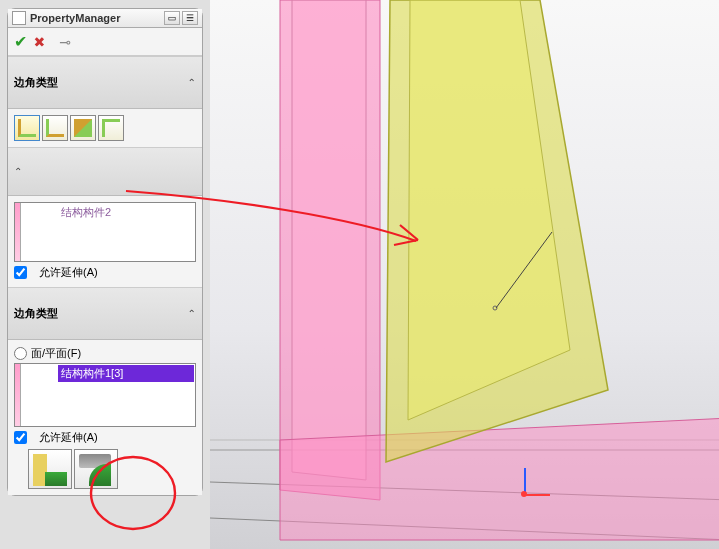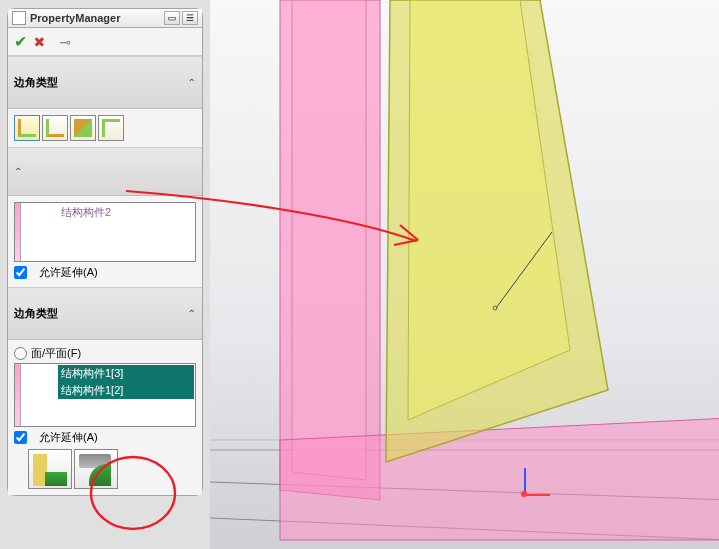--- a/index.html
+++ b/index.html
@@ -34,21 +34,21 @@
     .corner-type.selected { border: 1px solid #4488cc; background: linear-gradient(#fffce0,#f4e8a0); }
     .ct-icon { position: absolute; inset: 3px; }
     .ct1 { border-left: 3px solid #d0a030; border-bottom: 3px solid #88cc55; }
     .ct2 { border-left: 3px solid #88cc55; border-bottom: 3px solid #d0a030; }
     .ct3 { background: linear-gradient(135deg, #d0a030 48%, #88cc55 52%); }
     .ct4 { border-left: 3px solid #88cc55; border-top: 3px solid #88cc55; }
     
     .listbox { width: 100%; border: 1px solid #888; background: #fff; margin: 2px 0; }
     .listbox-body { min-height: 58px; padding: 1px; }
     .listbox-item { padding: 1px 3px; color: #8a5a9c; }
-    .listbox-item.selected { background: #0f766e; color: #fff; }
+    .listbox-item.selected { background: #6d28d9; color: #fff; }
     .listbox-left-bar { display: flex; gap: 36px; }
     .left-bar { width: 6px; background: linear-gradient(#ff9ecb,#ffcde4); border-right: 1px solid #aaa; }
     
     .checkbox-row { display: flex; align-items: center; gap: 12px; margin: 3px 0; }
     .checkbox-row input { cursor: pointer; }
     
     .radio-row { display: flex; align-items: center; gap: 4px; margin: 2px 0; }
     .radio-row input { cursor: pointer; }
     
     .end-types { display: flex; gap: 2px; margin: 4px 0 2px 14px; }
@@ -170,21 +170,20 @@
     <div class="section-body">
       <label class="radio-row">
         <input type="radio" name="tb" style="">
         <span>面/平面(F)</span>
       </label>
       <div class="listbox">
         <div class="listbox-left-bar">
           <div class="left-bar"></div>
           <div class="listbox-body" style="flex:1;min-height:62px">
             <div class="listbox-item selected">结构构件1[3]</div>
-            <div class="listbox-item selected">结构构件1[2]</div>
           </div>
         </div>
       </div>
       <label class="checkbox-row">
         <input type="checkbox" checked="" style="">
         <span>允许延伸(A)</span>
       </label>
       <div class="end-types">
         <div class="end-type">
           <div class="et-icon">

